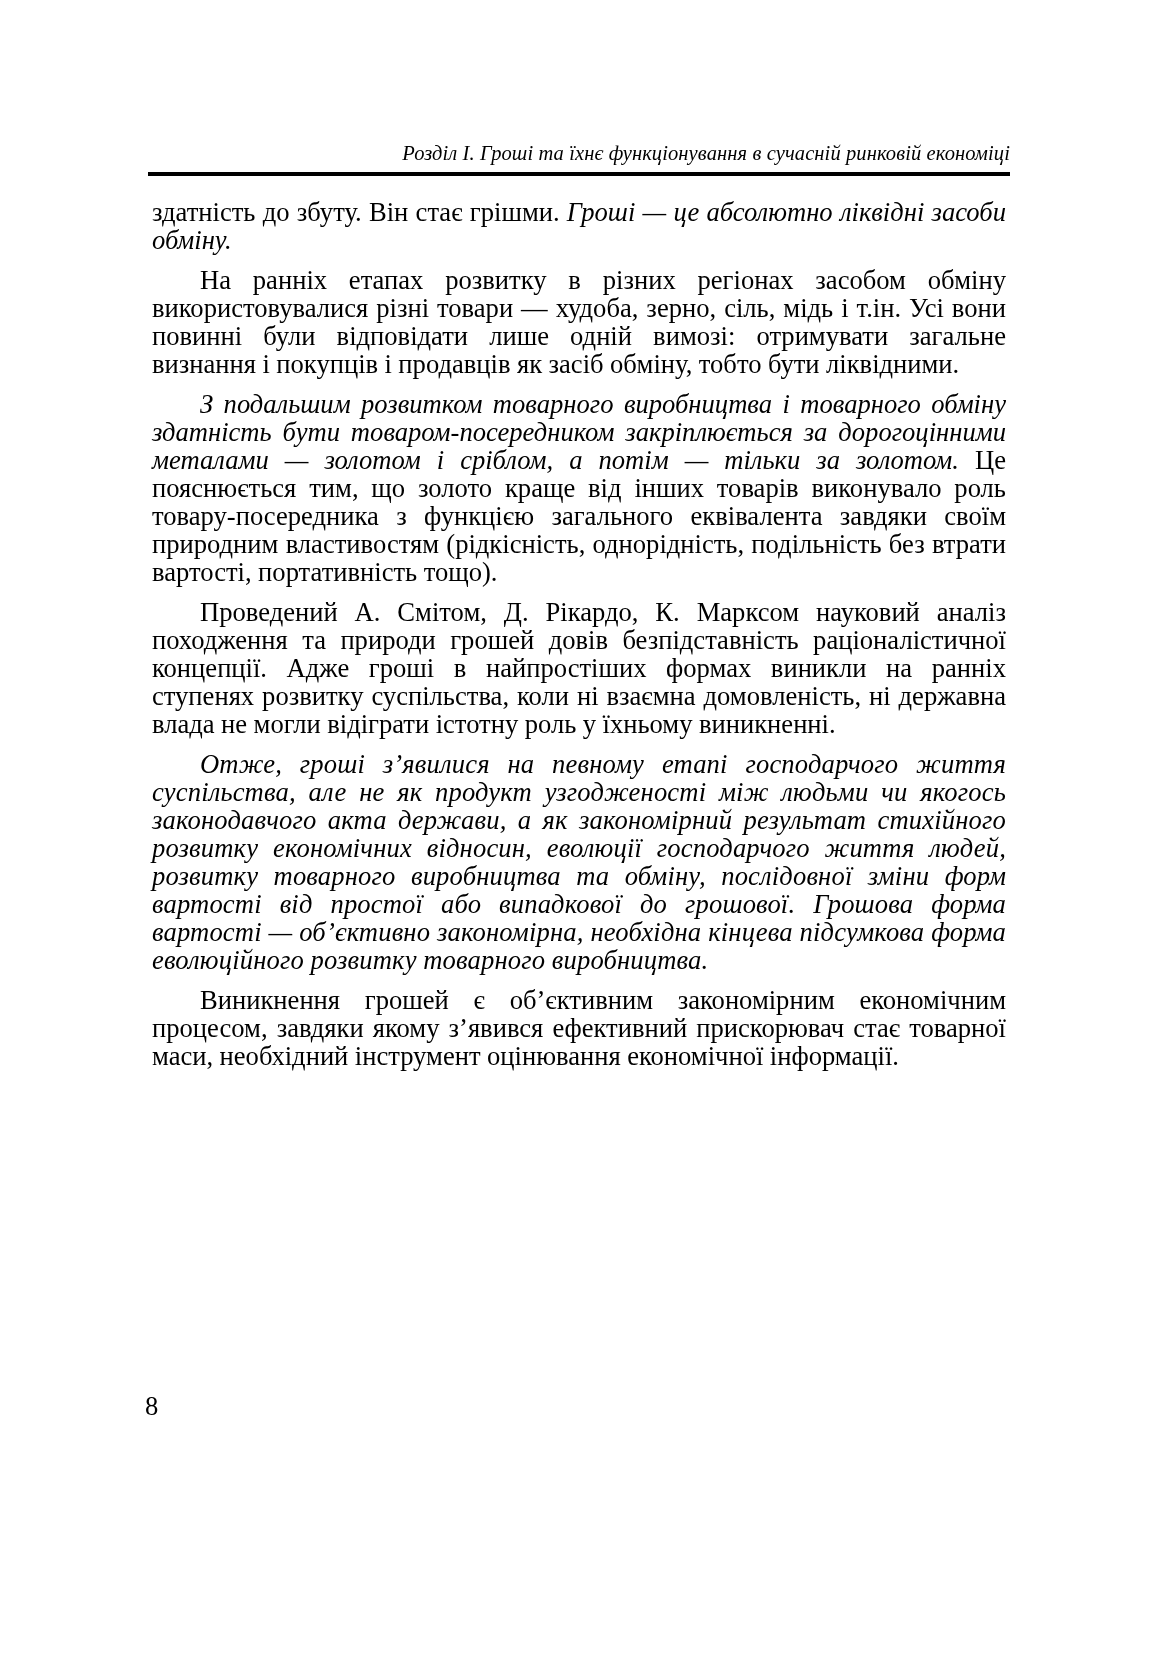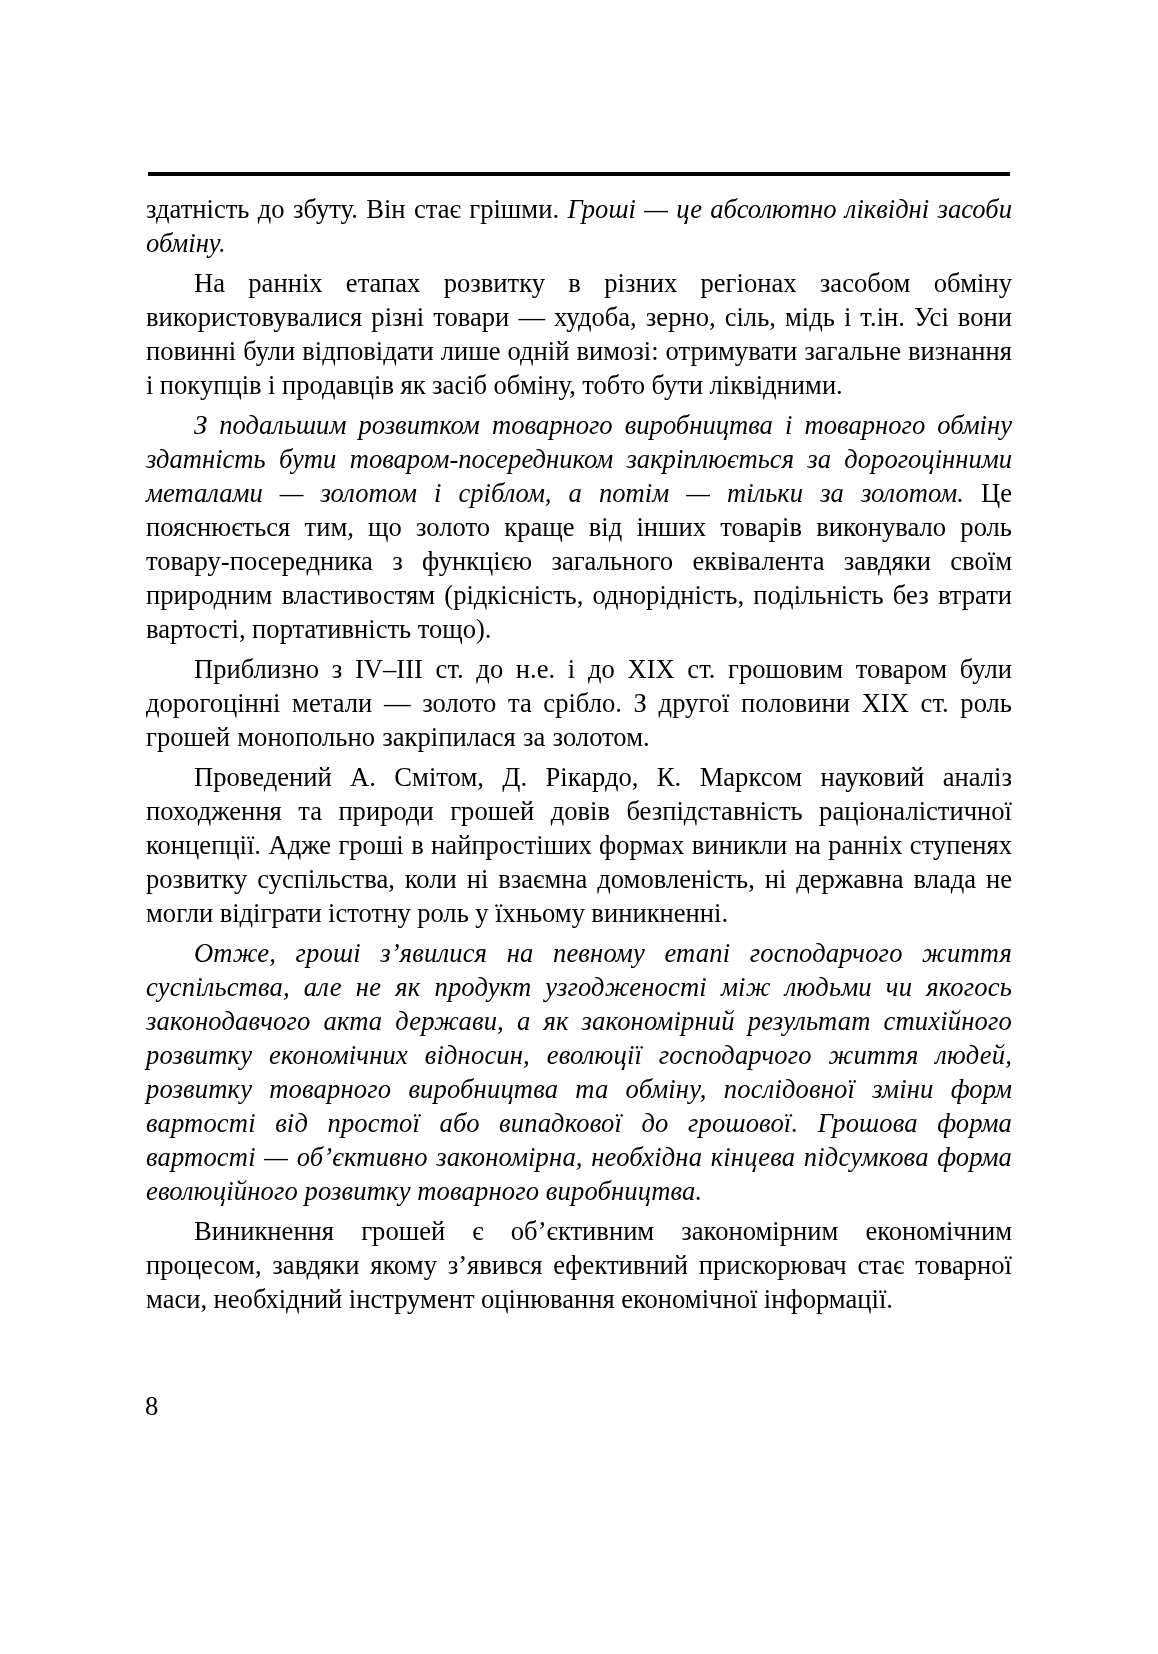--- a/index.html
+++ b/index.html
@@ -46,23 +46,23 @@
 
   
   .body-text {
     position: absolute;
     left: 140px;
     top: 186px;
     width: 878px;
   }
 
   .para {
-    margin: 6px;
+    margin: 12px;
     font-size: 26.6px;
-    line-height: 34px;
+    line-height: 28px;
     text-align: justify;
     text-align-last: left;
     text-indent: 0;
     hyphens: manual;
     word-spacing: -0.2px;
   }
   .para + .para { margin-top: 0; }
 
   .para.indent { text-indent: 48px; }
 
@@ -86,32 +86,32 @@
     top: 1393px;
     font-size: 26.6px;
     line-height: 1;
   }
 </style>
 </head>
 <body>
 
 <div class="page">
 
+  <div class="running-head">Розділ I. Гроші та їхнє функціонування в сучасній ринковій економіці</div>
 
   <div class="head-rule"></div>
 
   <div class="body-text">
 
     <p class="para tight"><span>здатність до збуту. Він стає грішми. </span><em class="run">Гроші — це абсолютно ліквідні засоби обміну.</em></p>
 
     <p class="para indent">На ранніх етапах розвитку в різних регіонах засобом обміну використовувалися різні товари — худоба, зерно, сіль, мідь і т.ін. Усі вони повинні були відповідати лише одній вимозі: отримувати загальне визнання і покупців і продавців як засіб обміну, тобто бути ліквідними.</p>
 
     <p class="para indent"><em class="run">З подальшим розвитком товарного виробництва і товарного обміну здатність бути товаром-посередником закріплюється за дорогоцінними металами — золотом і сріблом, а потім — тільки за золотом. </em><span>Це пояснюється тим, що золото краще від інших товарів виконувало роль товару-посередника з функцією загального еквівалента завдяки своїм природним властивостям (рідкісність, однорідність, подільність без втрати вартості, портативність тощо).</span></p>
 
-    <p class="para indent loose">Приблизно з IV–III ст. до н.е. і до XIX ст. грошовим товаром були дорогоцінні метали — золото та срібло. З другої половини XIX ст. роль грошей монопольно закріпилася за золотом.</p>
 
 
     <p class="para indent">Проведений А. Смітом, Д. Рікардо, К. Марксом науковий аналіз походження та природи грошей довів безпідставність раціоналістичної концепції. Адже гроші в найпростіших формах виникли на ранніх ступенях розвитку суспільства, коли ні взаємна домовленість, ні державна влада не могли відіграти істотну роль у їхньому виникненні.</p>
 
     <p class="para indent italic">Отже, гроші з’явилися на певному етапі господарчого життя суспільства, але не як продукт узгодженості між людьми чи якогось законодавчого акта держави, а як закономірний результат стихійного розвитку економічних відносин, еволюції господарчого життя людей, розвитку товарного виробництва та обміну, послідовної зміни форм вартості від простої або випадкової до грошової. Грошова форма вартості — об’єктивно закономірна, необхідна кінцева підсумкова форма еволюційного розвитку товарного виробництва.</p>
 
     <p class="para indent">Виникнення грошей є об’єктивним закономірним економічним процесом, завдяки якому з’явився ефективний прискорювач стає товарної маси, необхідний інструмент оцінювання економічної інформації.</p>
 
   </div>
 

